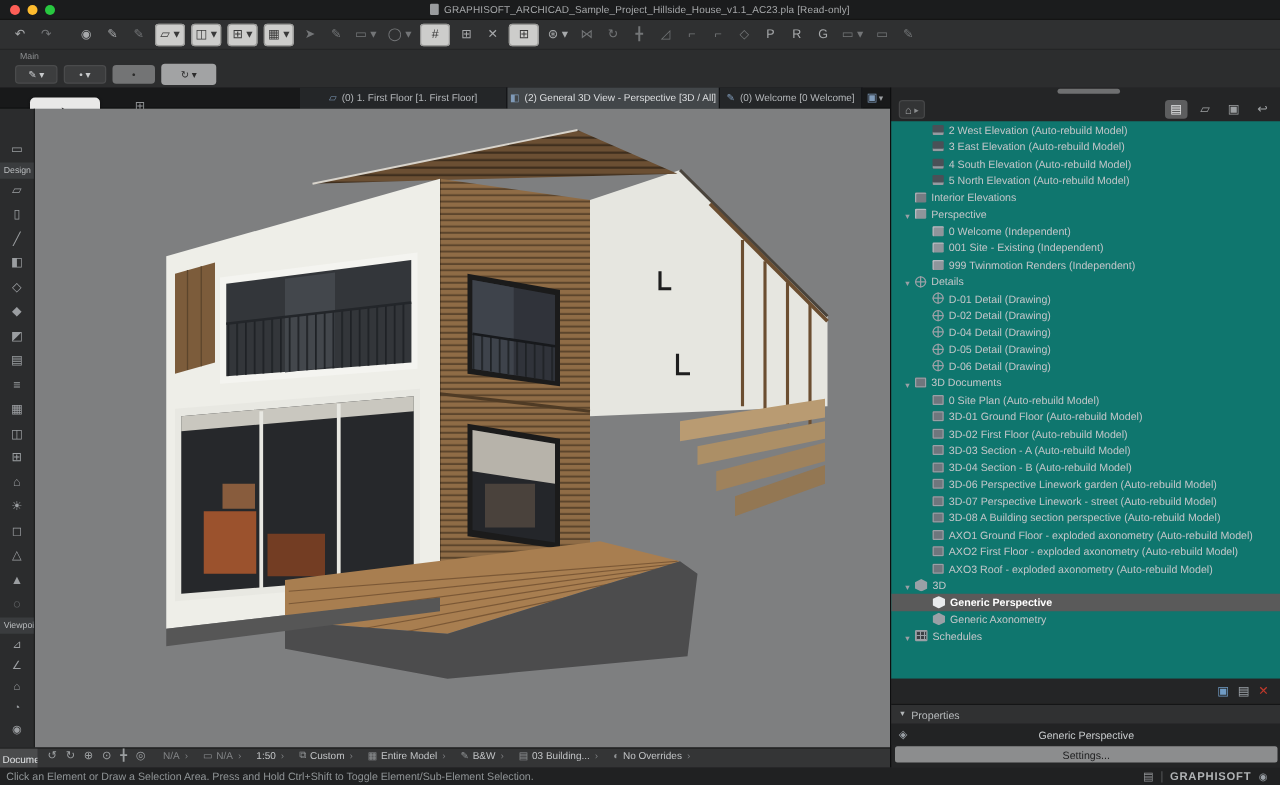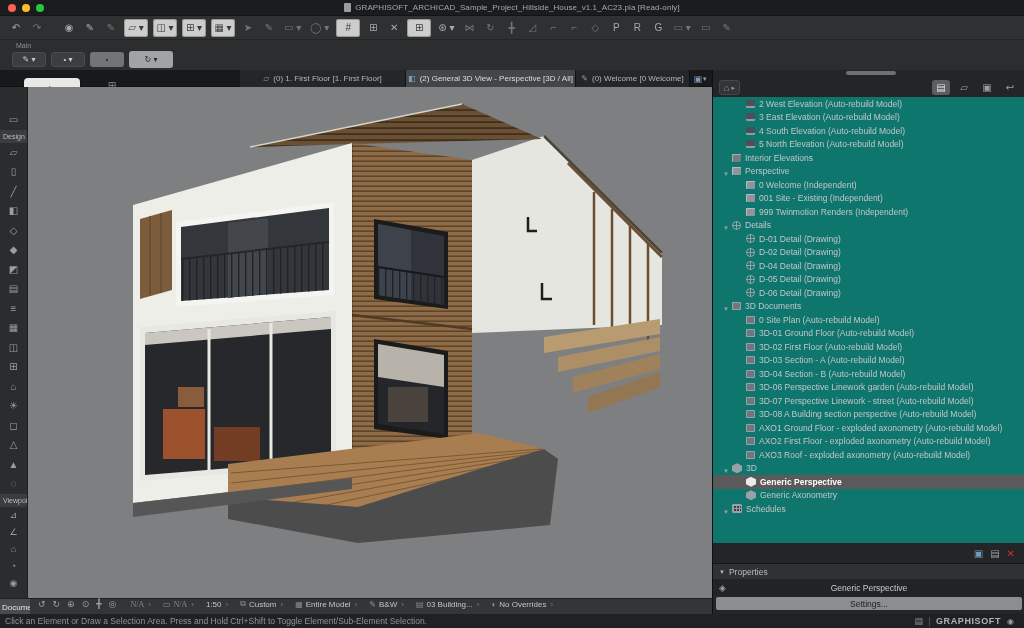--- a/index.html
+++ b/index.html
@@ -116,21 +116,21 @@
              display:flex;align-items:flex-start;}
   .doc-tab{width:30px;height:16px;background:#4a4b4c;color:#e2e4e6;font-size:8px;display:flex;align-items:center;
            padding-left:2px;overflow:hidden;white-space:nowrap;flex:none;}
   .qicons{display:flex;gap:7px;margin-left:8px;}
   .qi{color:#9b9ea0;font-size:9px;}
   .segs{display:flex;align-items:center;margin-left:14px;gap:4px;}
   .seg{display:flex;align-items:center;gap:3px;margin-right:8px;}
   .segicon{color:#8f9294;font-size:8px;}
   .segicon:empty{display:none;}
   .segval{font-size:8px;color:#c2c4c6;white-space:nowrap;}
-  .seg.dim .segval{color:#828486;font-family:Liberation Serif, serif;}
+  .seg.dim .segval{color:#828486;}
   .seg::after{content:"›";color:#7d7f81;font-size:8px;margin-left:1px;}
 
   
   .statusbar{position:absolute;left:0;top:614px;width:1024px;height:14px;background:#202122;display:flex;align-items:center;}
   .status-msg{font-size:8.5px;color:#8f9496;padding-left:5px;white-space:nowrap;}
   .brand{position:absolute;right:10px;top:0;height:14px;display:flex;align-items:center;gap:6px;}
   .brand .bsep{width:1px;height:9px;background:#4a4c4e;}
   .brand .bicon{color:#8f9294;font-size:9px;}
   .brand-text{font-size:9px;font-weight:bold;color:#b0b3b5;letter-spacing:.6px;}
   .brand-mark{color:#9aa0a6;font-size:8px;}

